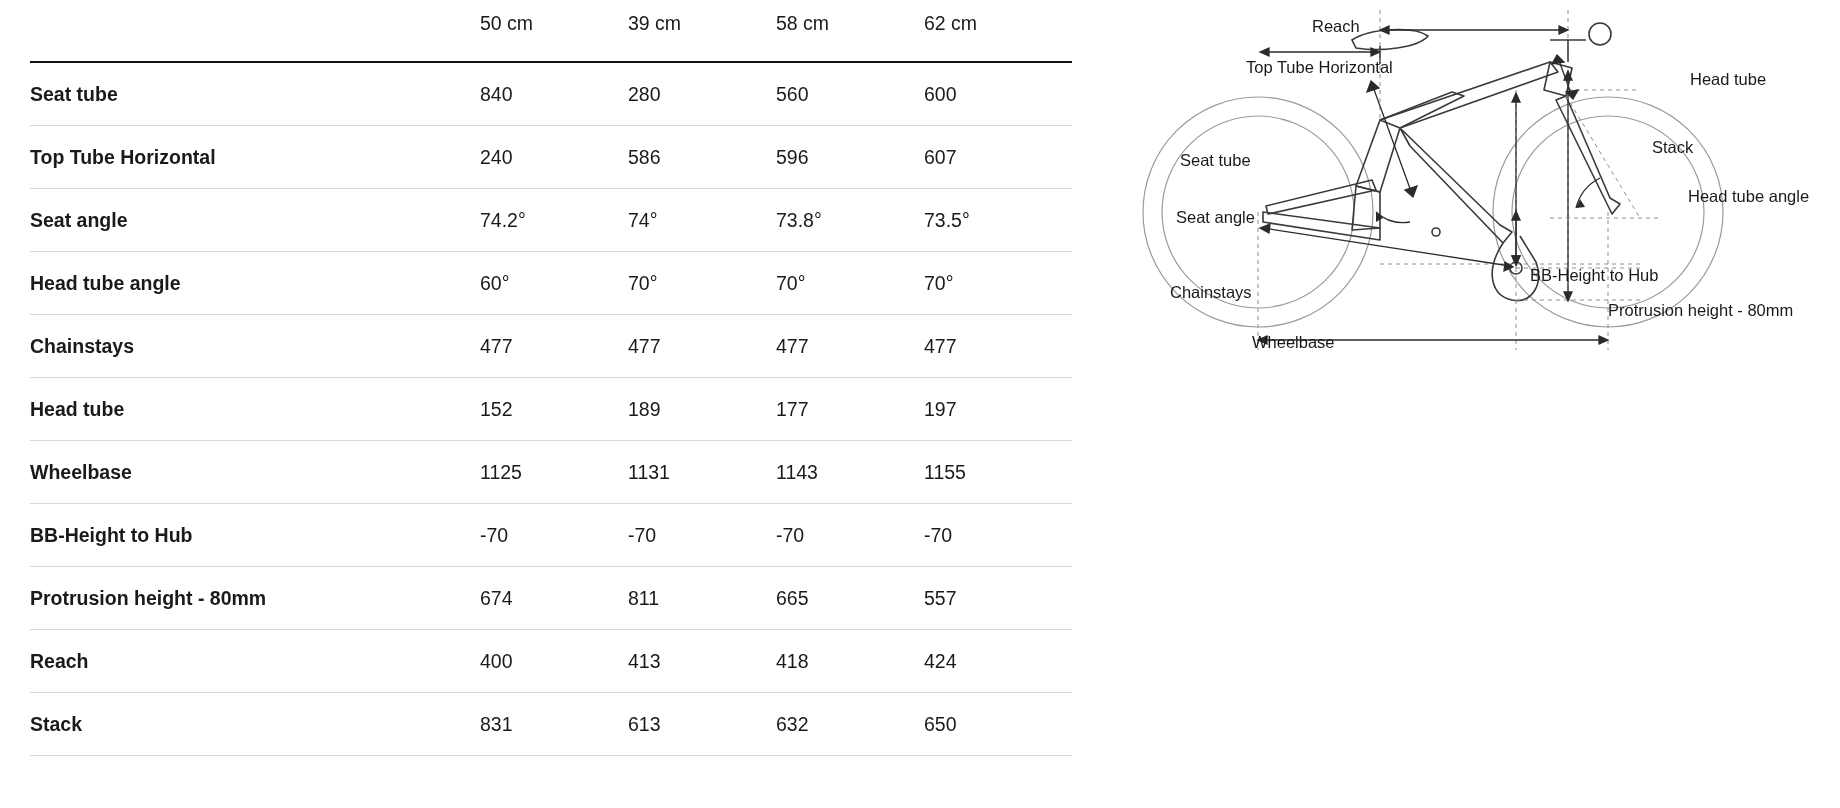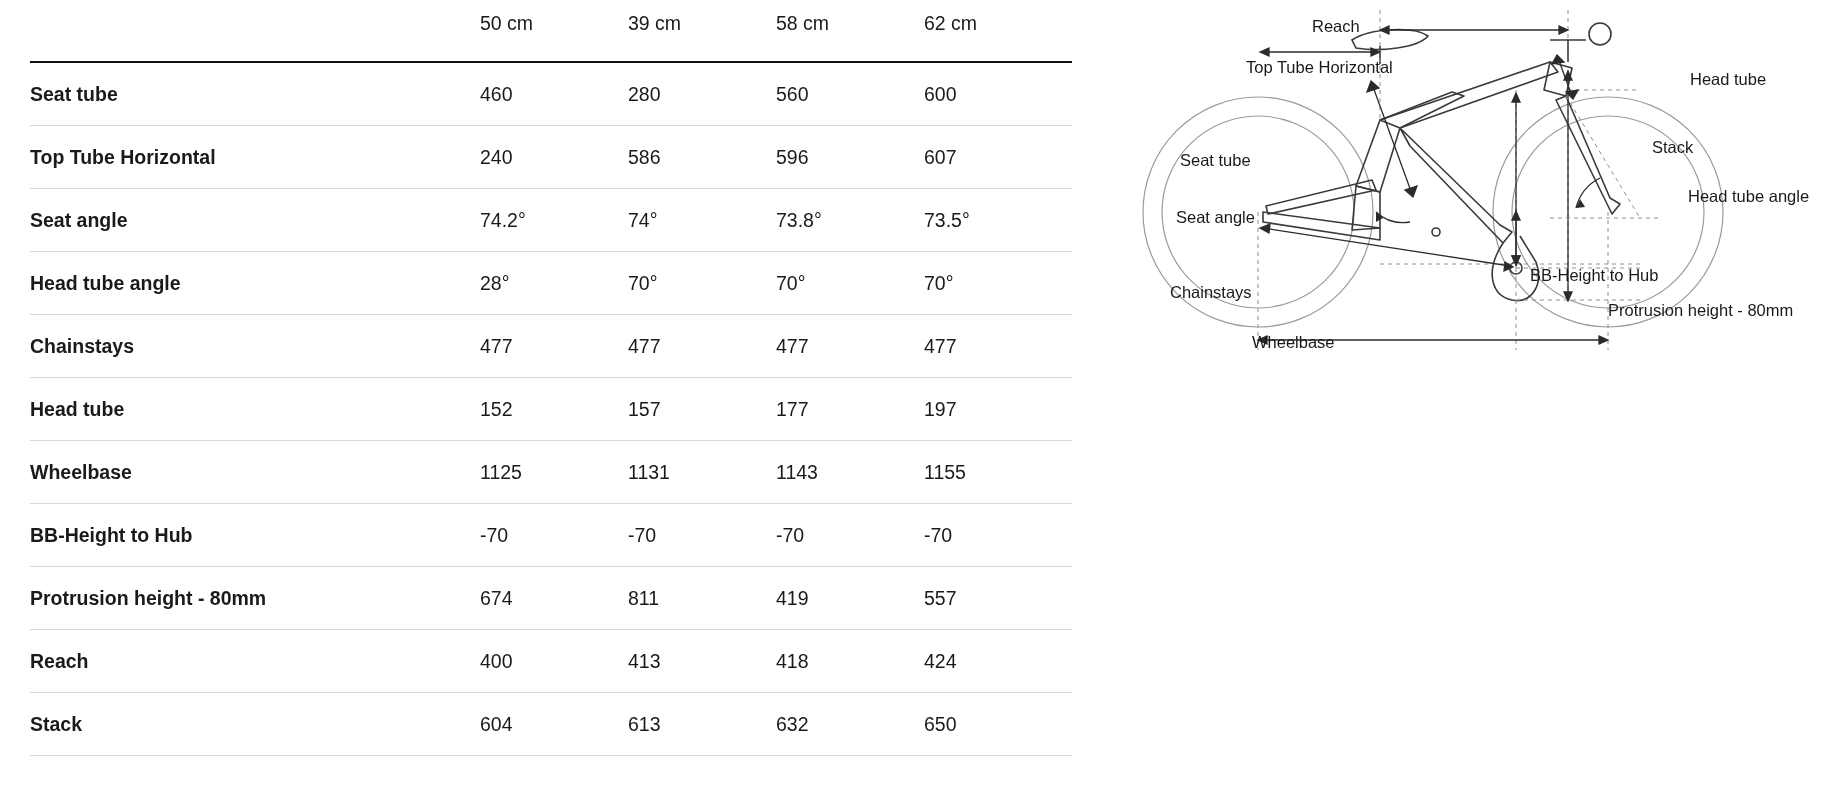--- a/index.html
+++ b/index.html
@@ -94,57 +94,57 @@
           <th></th>
           <th>50 cm</th>
           <th>39 cm</th>
           <th>58 cm</th>
           <th>62 cm</th>
         </tr>
       </thead>
       <tbody>
         <tr>
           <td class="rowlabel">Seat tube</td>
-          <td>460</td>
+          <td>840</td>
           <td>280</td>
           <td>560</td>
           <td>600</td>
         </tr>
         <tr>
           <td class="rowlabel">Top Tube Horizontal</td>
           <td>240</td>
           <td>586</td>
           <td>596</td>
           <td>607</td>
         </tr>
         <tr>
           <td class="rowlabel">Seat angle</td>
           <td>74.2°</td>
           <td>74°</td>
           <td>73.8°</td>
           <td>73.5°</td>
         </tr>
         <tr>
           <td class="rowlabel">Head tube angle</td>
-          <td>28°</td>
+          <td>60°</td>
           <td>70°</td>
           <td>70°</td>
           <td>70°</td>
         </tr>
         <tr>
           <td class="rowlabel">Chainstays</td>
           <td>477</td>
           <td>477</td>
           <td>477</td>
           <td>477</td>
         </tr>
         <tr>
           <td class="rowlabel">Head tube</td>
           <td>152</td>
-          <td>157</td>
+          <td>189</td>
           <td>177</td>
           <td>197</td>
         </tr>
         <tr>
           <td class="rowlabel">Wheelbase</td>
           <td>1125</td>
           <td>1131</td>
           <td>1143</td>
           <td>1155</td>
         </tr>
@@ -152,33 +152,33 @@
           <td class="rowlabel">BB-Height to Hub</td>
           <td>-70</td>
           <td>-70</td>
           <td>-70</td>
           <td>-70</td>
         </tr>
         <tr>
           <td class="rowlabel">Protrusion height - 80mm</td>
           <td>674</td>
           <td>811</td>
-          <td>419</td>
+          <td>665</td>
           <td>557</td>
         </tr>
         <tr>
           <td class="rowlabel">Reach</td>
           <td>400</td>
           <td>413</td>
           <td>418</td>
           <td>424</td>
         </tr>
         <tr>
           <td class="rowlabel">Stack</td>
-          <td>604</td>
+          <td>831</td>
           <td>613</td>
           <td>632</td>
           <td>650</td>
         </tr>
       </tbody>
     </table>
   </div>
 
   <div class="diagram-wrap">
 

